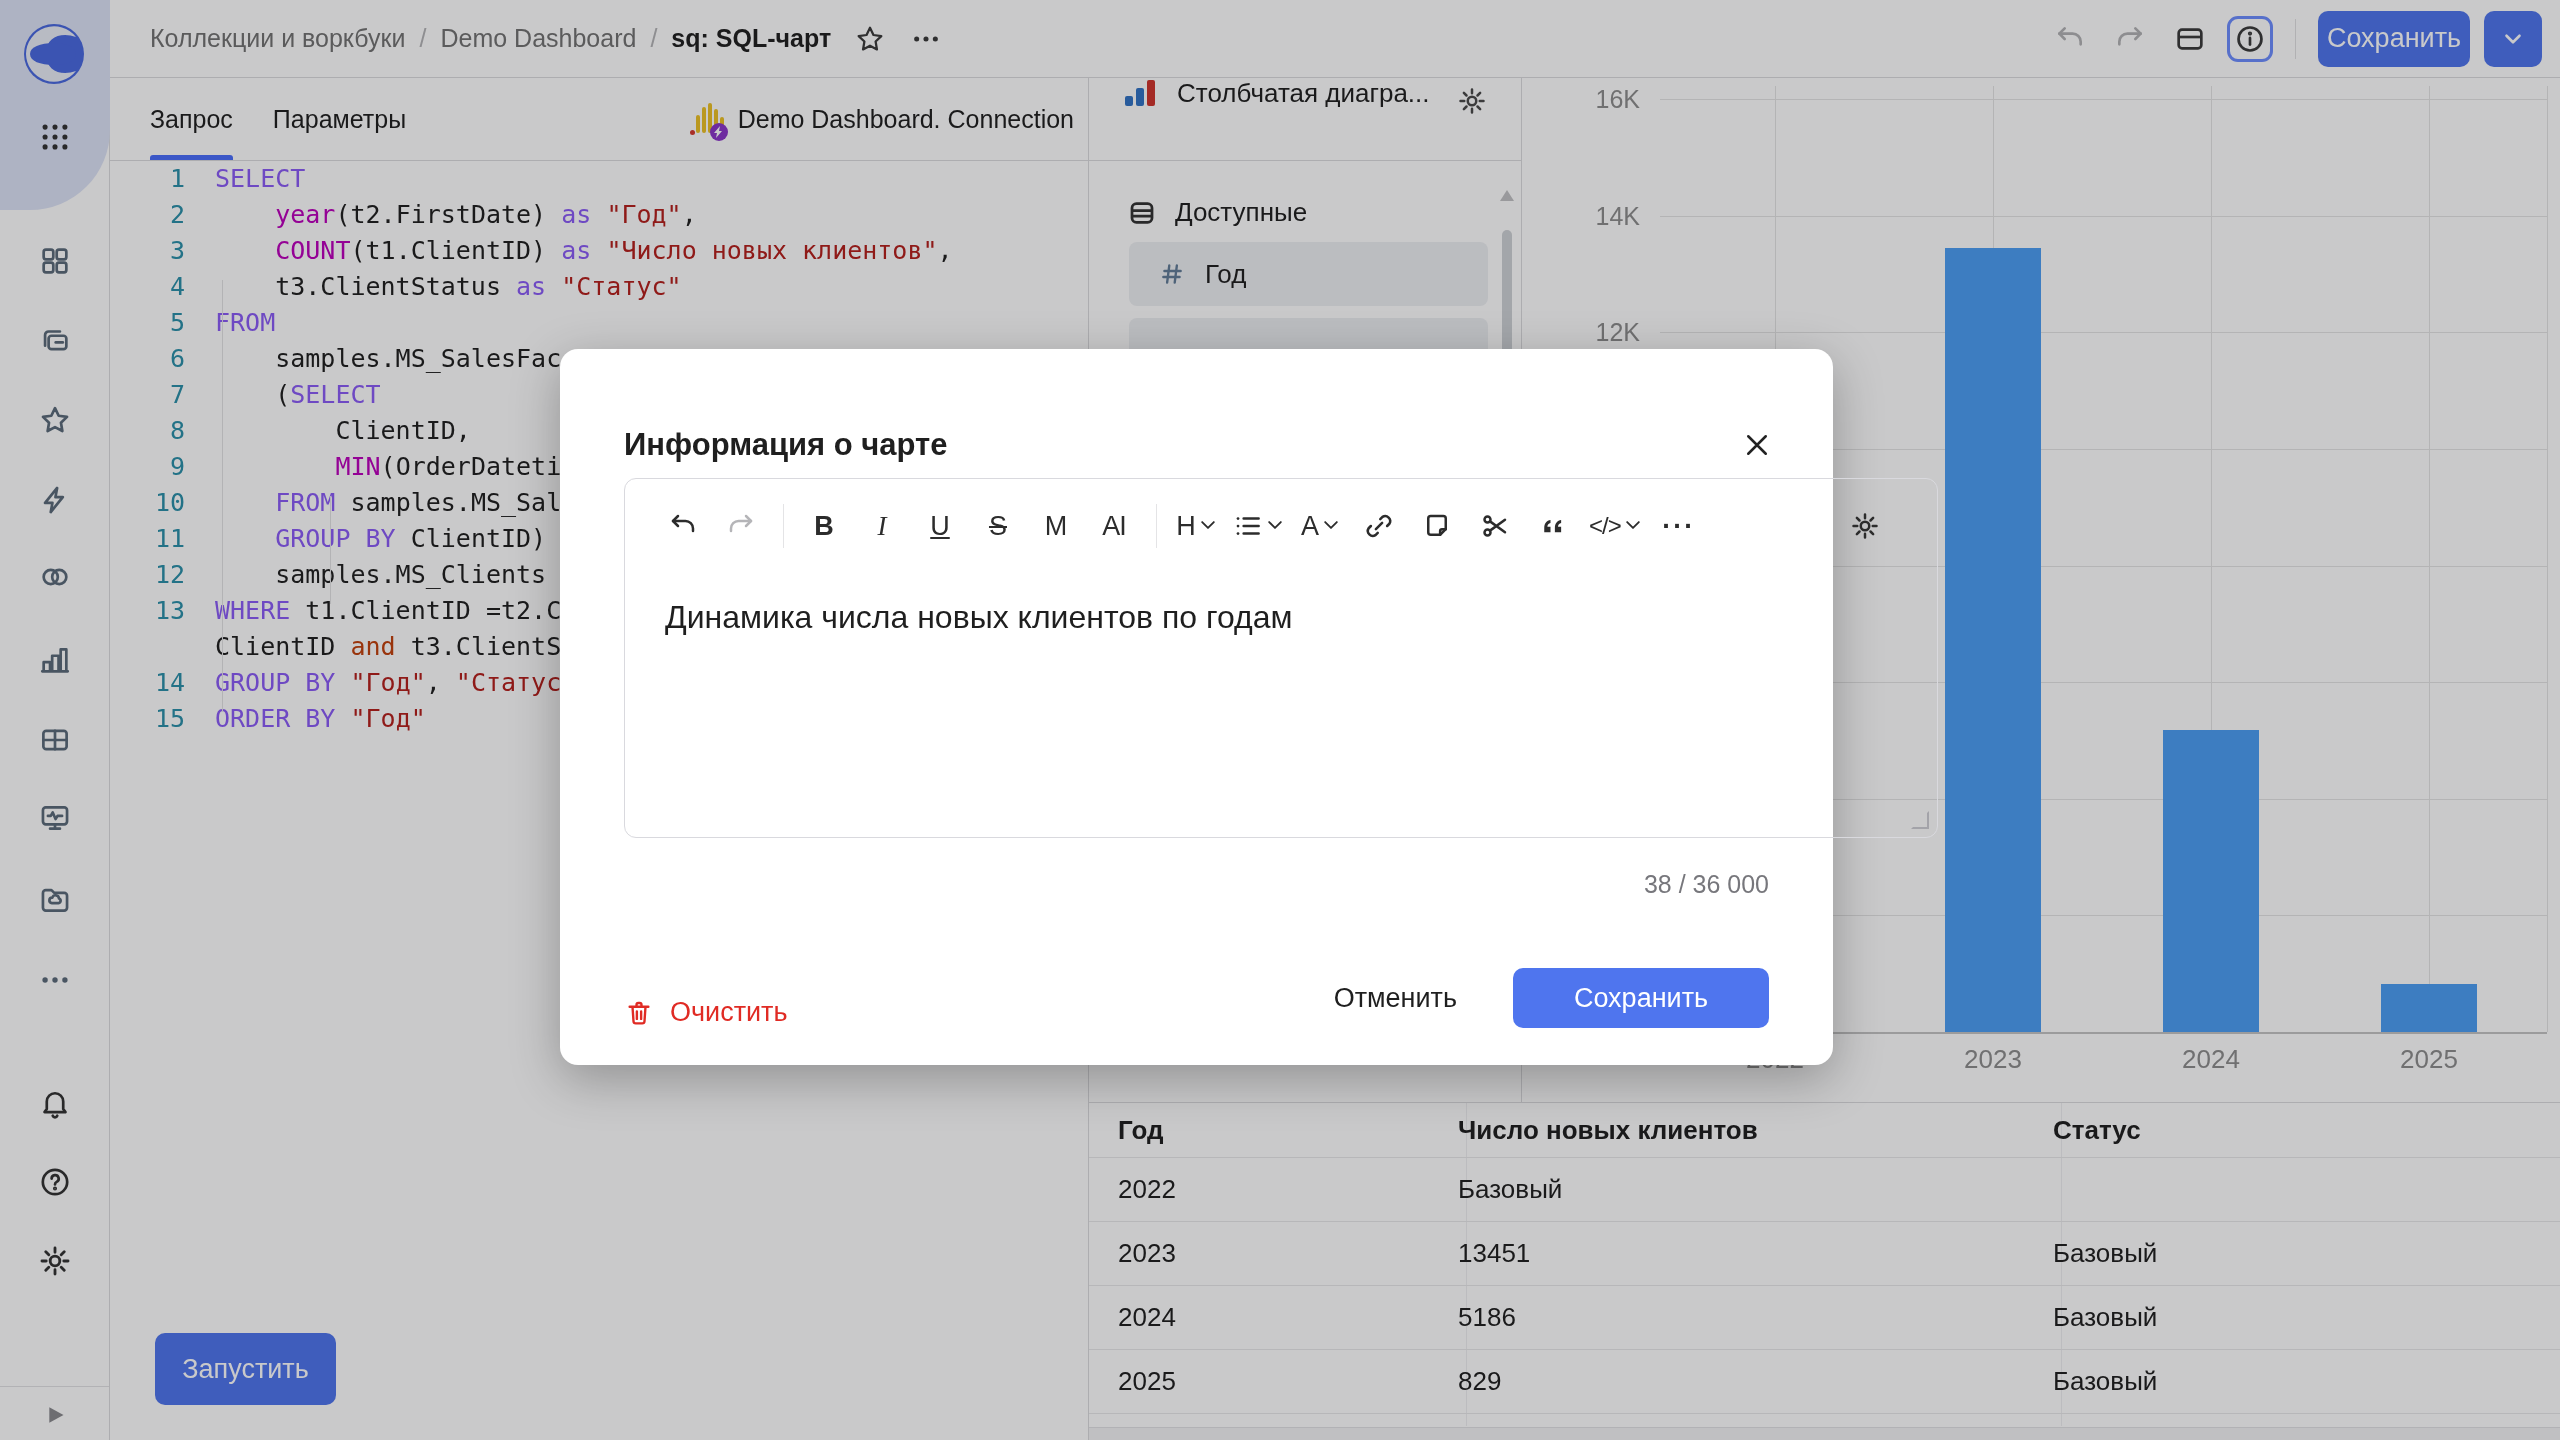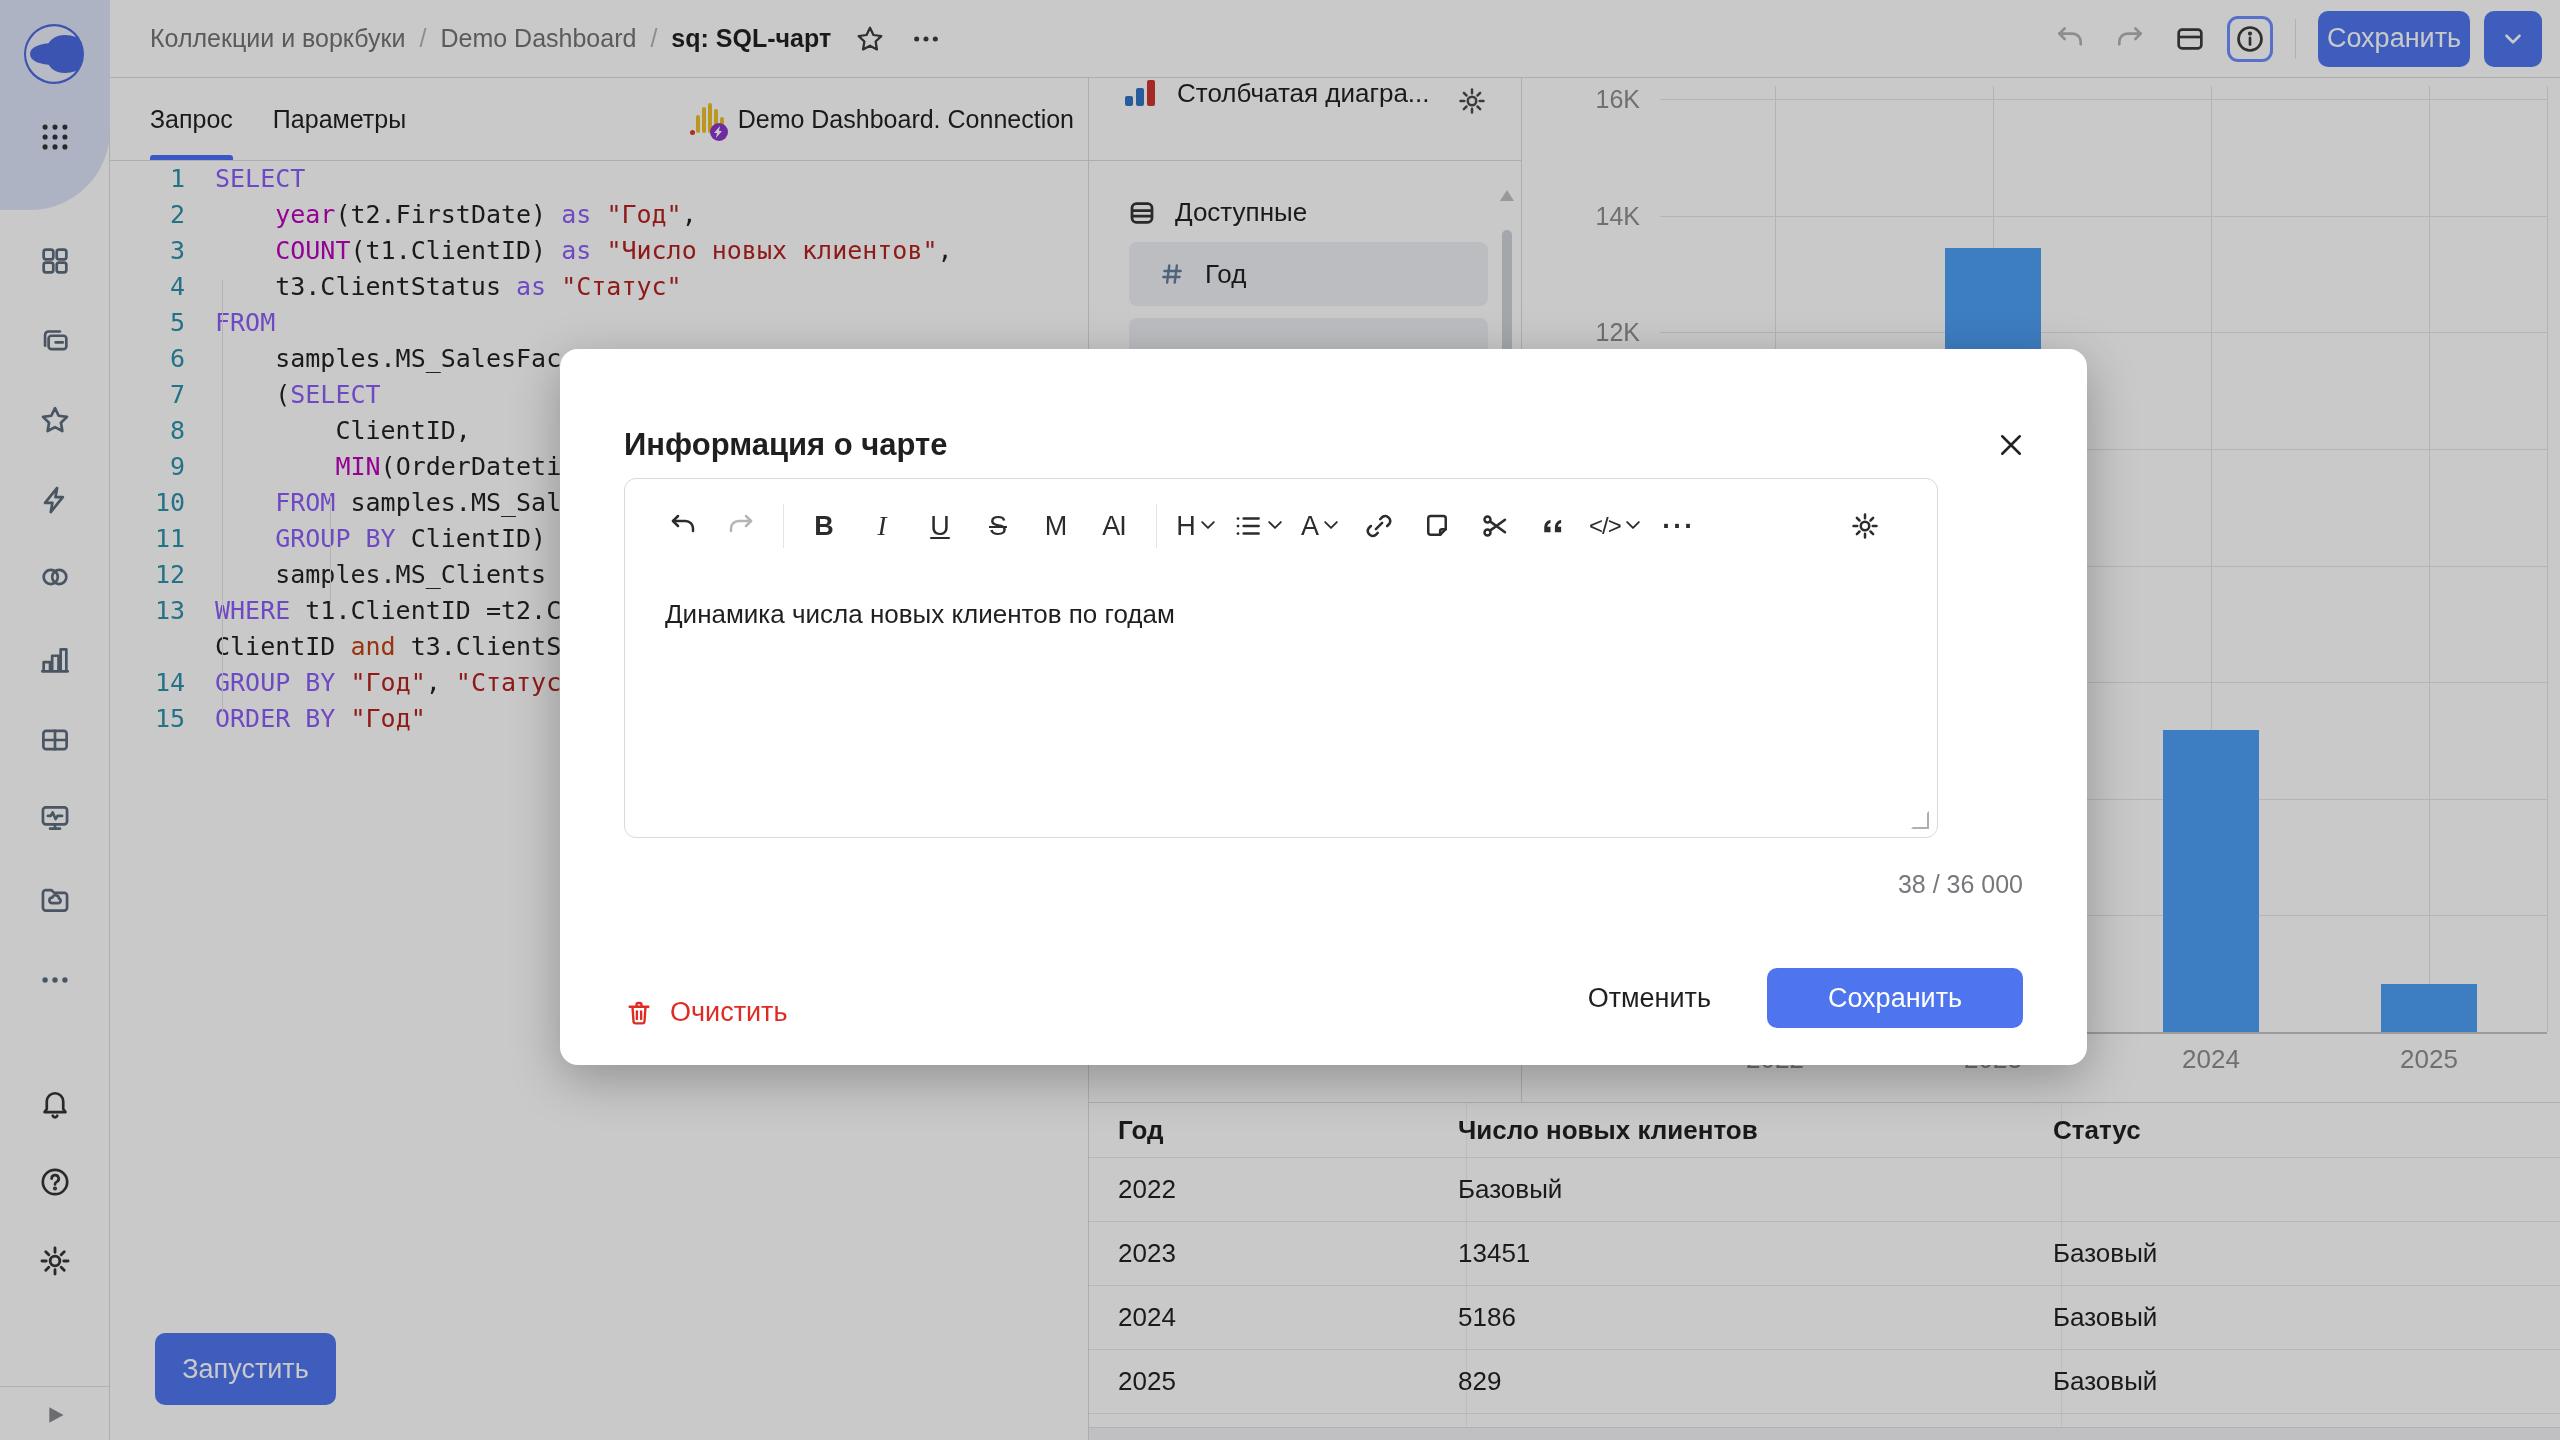--- a/index.html
+++ b/index.html
@@ -98,41 +98,41 @@
          border-left:1px solid #dcdcde; font-size:26px; }
   .trow { position:absolute; left:0; right:0; display:flex; align-items:center; border-bottom:1px solid #e8e8ea; }
   .trow.head { font-weight:700; border-top:1px solid #dcdcde; }
   .tc1 { width:369px; padding-left:29px; } .tc2 { width:595px; } .tc3 { flex:1; }
   .colsep { position:absolute; top:0; bottom:14px; width:1px; background:#efeff1; }
   #tbl-footstrip { position:absolute; left:0; right:0; bottom:0; height:13px; background:#f4f4f5;
                    border-top:1px solid #e2e2e4; }
 
   
   #overlay { position:absolute; inset:0; background:rgba(10,10,12,0.22); z-index:10; }
-  #modal { position:absolute; left:560px; top:349px; width:1527px; height:716px; background:#fff;
+  #modal { position:absolute; left:560px; top:349px; width:1273px; height:716px; background:#fff;
            border-radius:18px; box-shadow:0 14px 50px rgba(0,0,0,0.28); z-index:20; }
   #m-title { position:absolute; left:64px; top:96px; transform:translateY(-50%); font-size:31px; font-weight:700; }
   #m-close { position:absolute; right:48px; top:68px; width:56px; height:56px; display:flex; align-items:center;
              justify-content:center; color:#222; }
   #m-close svg { width:30px; height:30px; }
   #m-editor { position:absolute; left:64px; top:129px; width:1314px; height:360px;
               border:1px solid #d9d9de; border-radius:12px; }
   #m-toolbar { position:absolute; left:36px; right:36px; top:0; height:94px; display:flex; align-items:center; }
   .titem { display:flex; align-items:center; justify-content:center; min-width:44px; height:48px; margin-right:14px;
            color:#2c2c2c; font-size:27px; }
   .titem svg { width:30px; height:30px; }
   .titem .chev svg { width:20px; height:20px; margin-left:2px; color:#2c2c2c; }
   .titem.disabled { color:#b5b5b8; }
   .t-b { font-weight:700; } .t-i { font-style:italic; font-family:"Liberation Serif", serif; }
   .t-u { text-decoration:underline; } .t-s { text-decoration:line-through; }
   .t-ai { letter-spacing:-1px; } .t-code { font-size:24px; letter-spacing:-1px; }
   .t-more { font-weight:700; letter-spacing:2px; }
   .tdiv { width:1px; height:44px; background:#e4e4e6; margin:0 18px 0 6px; }
   .push { margin-left:auto; }
-  #m-text { position:absolute; left:40px; top:120px; right:40px; font-size:26px; color:#1f1f1f; }
+  #m-text { position:absolute; left:40px; top:120px; right:40px; font-size:32px; color:#1f1f1f; }
   #m-resize { position:absolute; right:8px; bottom:8px; width:18px; height:18px;
               border-right:2px solid #9a9aa0; border-bottom:2px solid #9a9aa0;
               clip-path:polygon(100% 0,100% 100%,0 100%); opacity:.8; }
   #m-counter { position:absolute; right:64px; top:521px; font-size:25px; color:#77777c; }
   #m-footer { position:absolute; left:64px; right:64px; top:619px; height:60px; display:flex; align-items:flex-end; }
   #m-clear { display:flex; align-items:center; gap:16px; color:#e02b24; font-size:27px; }
   #m-clear svg { width:30px; height:30px; }
   #m-cancel { margin-left:auto; height:60px; padding:0 36px; border-radius:10px; background:transparent;
               border:none; font-size:27px; font-family:inherit; color:#1f1f1f; display:flex; align-items:center; }
   #m-save { width:256px; height:60px; margin-left:20px; }

